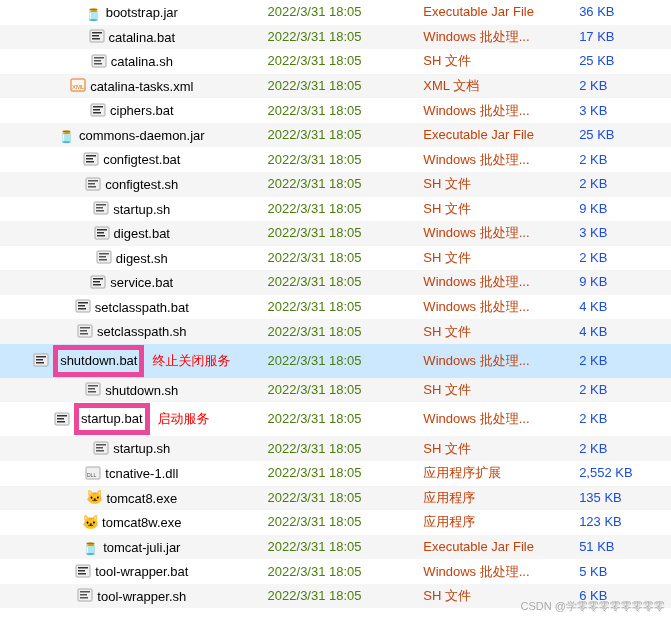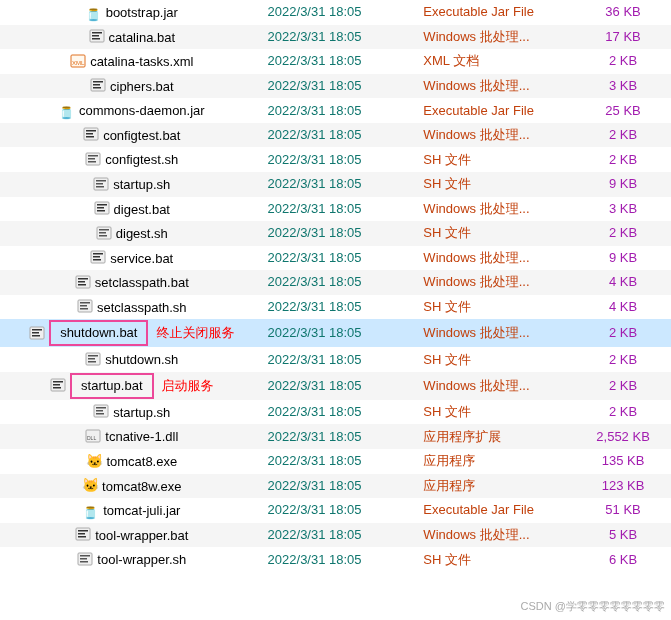--- a/index.html
+++ b/index.html
@@ -29,41 +29,41 @@
     .file-table tr.highlighted {
       background: #cce8ff;
     }
     .file-table td {
       padding: 1px 4px;
       white-space: nowrap;
       overflow: hidden;
       text-overflow: ellipsis;
     }
     .col-name { width: 220px; text-align: center; }
-    .col-date { width: 130px; color: #0f766e; }
+    .col-date { width: 130px; color: #4d7c0f; }
     .col-type { width: 130px; color: #c2410c; }
-    .col-size { width: 80px; text-align: center; color: #a21caf; }
+    .col-size { width: 80px; text-align: left; color: #1d4ed8; }
     .file-icon {
       display: inline-block;
       width: 16px;
       height: 16px;
       margin-right: 4px;
       vertical-align: middle;
       position: relative;
       top: -1px;
     }
     .icon-jar { color: #8B6914; font-size: 12px; }
 
     .file-name-text {
       vertical-align: middle;
     }
     .red-box {
       display: inline-block;
-      border: 2px solid #ec4899;
-      padding: 0 9px;
+      border: 5px solid #ec4899;
+      padding: 0 2px;
     }
     .annotation {
       color: red;
       font-size: 13px;
       margin-left: 8px;
       font-weight: normal;
     }
     .watermark {
       position: fixed;
       bottom: 6px;
@@ -89,20 +89,31 @@
             <rect x="3" y="4" width="10" height="1.5" fill="#333"></rect>
             <rect x="3" y="7" width="7" height="1.5" fill="#333"></rect>
             <rect x="3" y="10" width="8" height="1.5" fill="#333"></rect>
           </svg><span class="file-name-text">catalina.bat</span></td>
         <td class="col-date">2022/3/31 18:05</td>
         <td class="col-type">Windows 批处理...</td>
         <td class="col-size">17 KB</td>
       </tr>
       <tr>
         <td class="col-name"><svg class="file-icon" viewBox="0 0 16 16" width="16" height="16">
+            <rect x="1" y="2" width="14" height="12" rx="1" fill="#f0f0f0" stroke="#aaa" stroke-width="1"></rect>
+            <rect x="3" y="4" width="10" height="1.5" fill="#555"></rect>
+            <rect x="3" y="7" width="7" height="1.5" fill="#555"></rect>
+            <rect x="3" y="10" width="8" height="1.5" fill="#555"></rect>
+          </svg><span class="file-name-text">catalina.sh</span></td>
+        <td class="col-date">2022/3/31 18:05</td>
+        <td class="col-type">SH 文件</td>
+        <td class="col-size">25 KB</td>
+      </tr>
+      <tr>
+        <td class="col-name"><svg class="file-icon" viewBox="0 0 16 16" width="16" height="16">
             <rect x="1" y="2" width="14" height="12" rx="1" fill="#fff8ee" stroke="#e07020" stroke-width="1"></rect>
             <text x="2" y="12" font-size="6" fill="#e07020" font-family="Arial">XML</text>
           </svg><span class="file-name-text">catalina-tasks.xml</span></td>
         <td class="col-date">2022/3/31 18:05</td>
         <td class="col-type">XML 文档</td>
         <td class="col-size">2 KB</td>
       </tr>
       <tr>
         <td class="col-name"><svg class="file-icon" viewBox="0 0 16 16" width="16" height="16">
             <rect x="1" y="2" width="14" height="12" rx="1" fill="#f0f0f0" stroke="#aaa" stroke-width="1"></rect>

